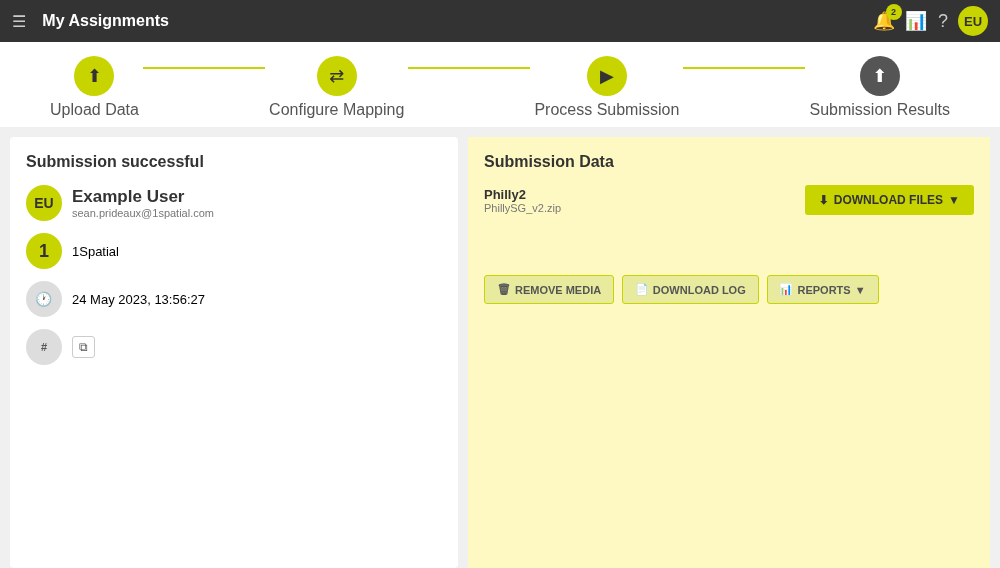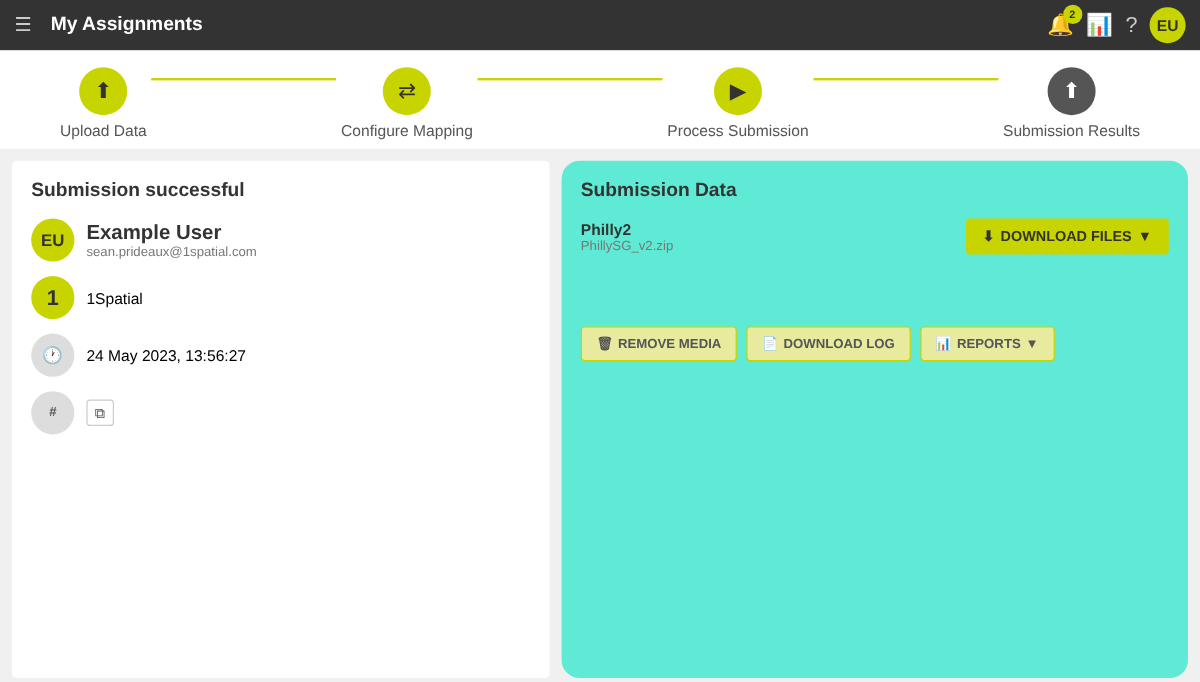--- a/index.html
+++ b/index.html
@@ -50,21 +50,21 @@
       align-items: center;
       position: relative;
     }
     .step-circle {
       width: 40px; height: 40px; border-radius: 50%;
       background: #c8d400; display: flex; align-items: center; justify-content: center;
       font-size: 18px; color: #333;
     }
     .step-circle.active { background: #c8d400; }
     .step-circle.dark { background: #555; color: white; }
-    .step-label { font-size: 13px; color: #555; margin-top: 5px; white-space: nowrap; }
+    .step-label { font-size: 16px; color: #555; margin-top: 5px; white-space: nowrap; }
     .step-line { flex: 1; height: 2px; background: #c8d400; margin: 0 4px; margin-bottom: 20px; }
 
     
     .main { display: flex; gap: 10px; padding: 10px; height: calc(568px - 42px - 75px); }
 
     
     .left-panel {
       background: white;
       border-radius: 4px;
       padding: 16px;
@@ -85,22 +85,22 @@
     .clock-icon { background: #ddd; color: #666; }
     .hash-icon { background: #ddd; color: #555; font-size: 11px; }
     .hash-val { font-size: 12px; color: #555; font-family: monospace; }
     .copy-btn {
       background: none; border: 1px solid #ccc; border-radius: 3px;
       padding: 3px 6px; cursor: pointer; font-size: 12px; color: #555;
     }
 
     
     .right-panel {
-      background: #5eead4;
-      border-radius: 15px;
+      background: #fef9c3;
+      border-radius: 0;
       padding: 16px;
       flex: 1;
     }
     .submission-header { display: flex; align-items: center; justify-content: space-between; margin-bottom: 12px; }
     .file-info .file-name { font-weight: bold; font-size: 13px; color: #333; }
     .file-info .file-sub { font-size: 11px; color: #777; }
     .download-files-btn {
       background: #c8d400; color: #333; border: none; border-radius: 3px;
       padding: 8px 14px; cursor: pointer; font-size: 12px; font-weight: bold;
       display: flex; align-items: center; gap: 5px;

